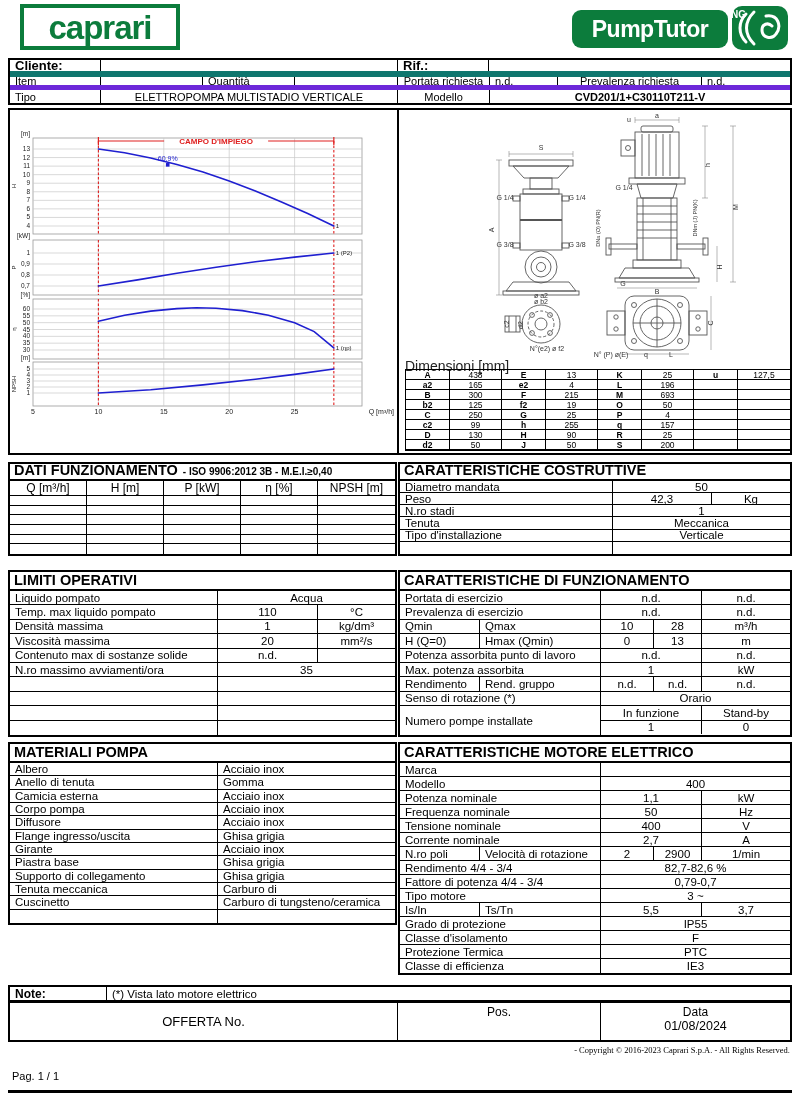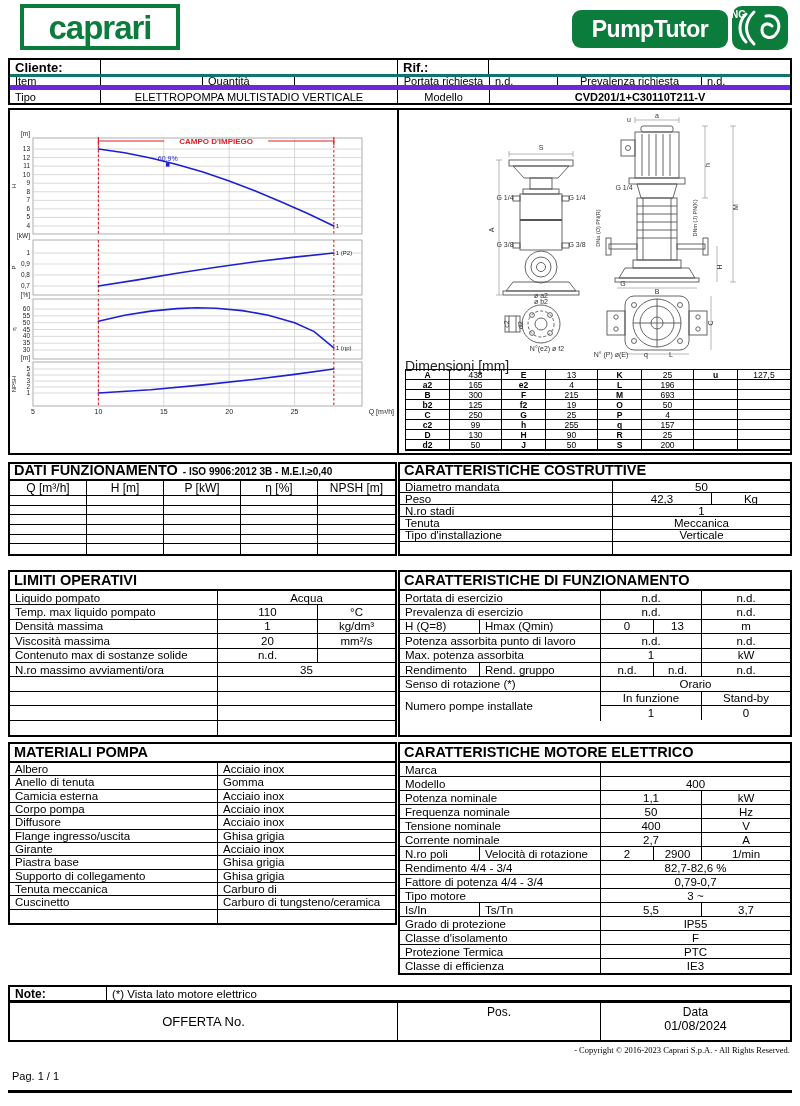--- a/index.html
+++ b/index.html
@@ -58,21 +58,21 @@
         <g stroke="#fff" fill="none" stroke-width="3" stroke-linecap="round">
           <path d="M14 8 C6 16 6 28 14 36"></path>
           <path d="M22 6 C12 16 12 28 22 38"></path>
           <path d="M34 10 C46 8 50 20 44 28 C40 34 30 32 30 24 C30 18 36 16 40 20"></path>
         </g>
       </svg>
     </div>
   </div>
 
   <div class="box" id="info-box" style="left:8px;top:58px;width:784px;height:47px;">
-    <div class="irow r1" style="height:17px;border-bottom:3px solid #0f766e;">
+    <div class="irow r1" style="height:17px;border-bottom:6px solid #0f766e;">
       <div class="tc lab bold" style="width:91px;">Cliente:</div>
       <div class="tc" style="width:297px;"></div>
       <div class="tc lab bold" style="width:91px;">Rif.:</div>
       <div class="tc nr" style="width:301px;"></div>
     </div>
     <div class="irow" style="height:13px;border-bottom:5px solid #6d28d9;">
       <div class="tc lab" style="width:91px;">Item</div>
       <div class="tc" style="width:102px;"></div>
       <div class="tc lab" style="width:92px;">Quantità</div>
       <div class="tc" style="width:103px;"></div>
@@ -561,21 +561,28 @@
           <div class="tc lab" style="width: 201px;">Portata di esercizio</div>
           <div class="tc" style="width: 101px;">n.d.</div>
           <div class="tc nr" style="width: 88px;">n.d.</div>
         </div>
         <div class="trow" style="height: 14.4px;">
           <div class="tc lab" style="width: 201px;">Prevalenza di esercizio</div>
           <div class="tc" style="width: 101px;">n.d.</div>
           <div class="tc nr" style="width: 88px;">n.d.</div>
         </div>
         <div class="trow" style="height: 14.4px;">
-          <div class="tc lab" style="width: 80px;">H (Q=8)</div>
+          <div class="tc lab" style="width: 80px;">Qmin</div>
+          <div class="tc lab" style="width: 121px;">Qmax</div>
+          <div class="tc" style="width: 53px;">10</div>
+          <div class="tc" style="width: 48px;">28</div>
+          <div class="tc nr" style="width: 88px;">m³/h</div>
+        </div>
+        <div class="trow" style="height: 14.4px;">
+          <div class="tc lab" style="width: 80px;">H (Q=0)</div>
           <div class="tc lab" style="width: 121px;">Hmax (Qmin)</div>
           <div class="tc" style="width: 53px;">0</div>
           <div class="tc" style="width: 48px;">13</div>
           <div class="tc nr" style="width: 88px;">m</div>
         </div>
         <div class="trow" style="height: 14.4px;">
           <div class="tc lab" style="width: 201px;">Potenza assorbita punto di lavoro</div>
           <div class="tc" style="width: 101px;">n.d.</div>
           <div class="tc nr" style="width: 88px;">n.d.</div>
         </div>

